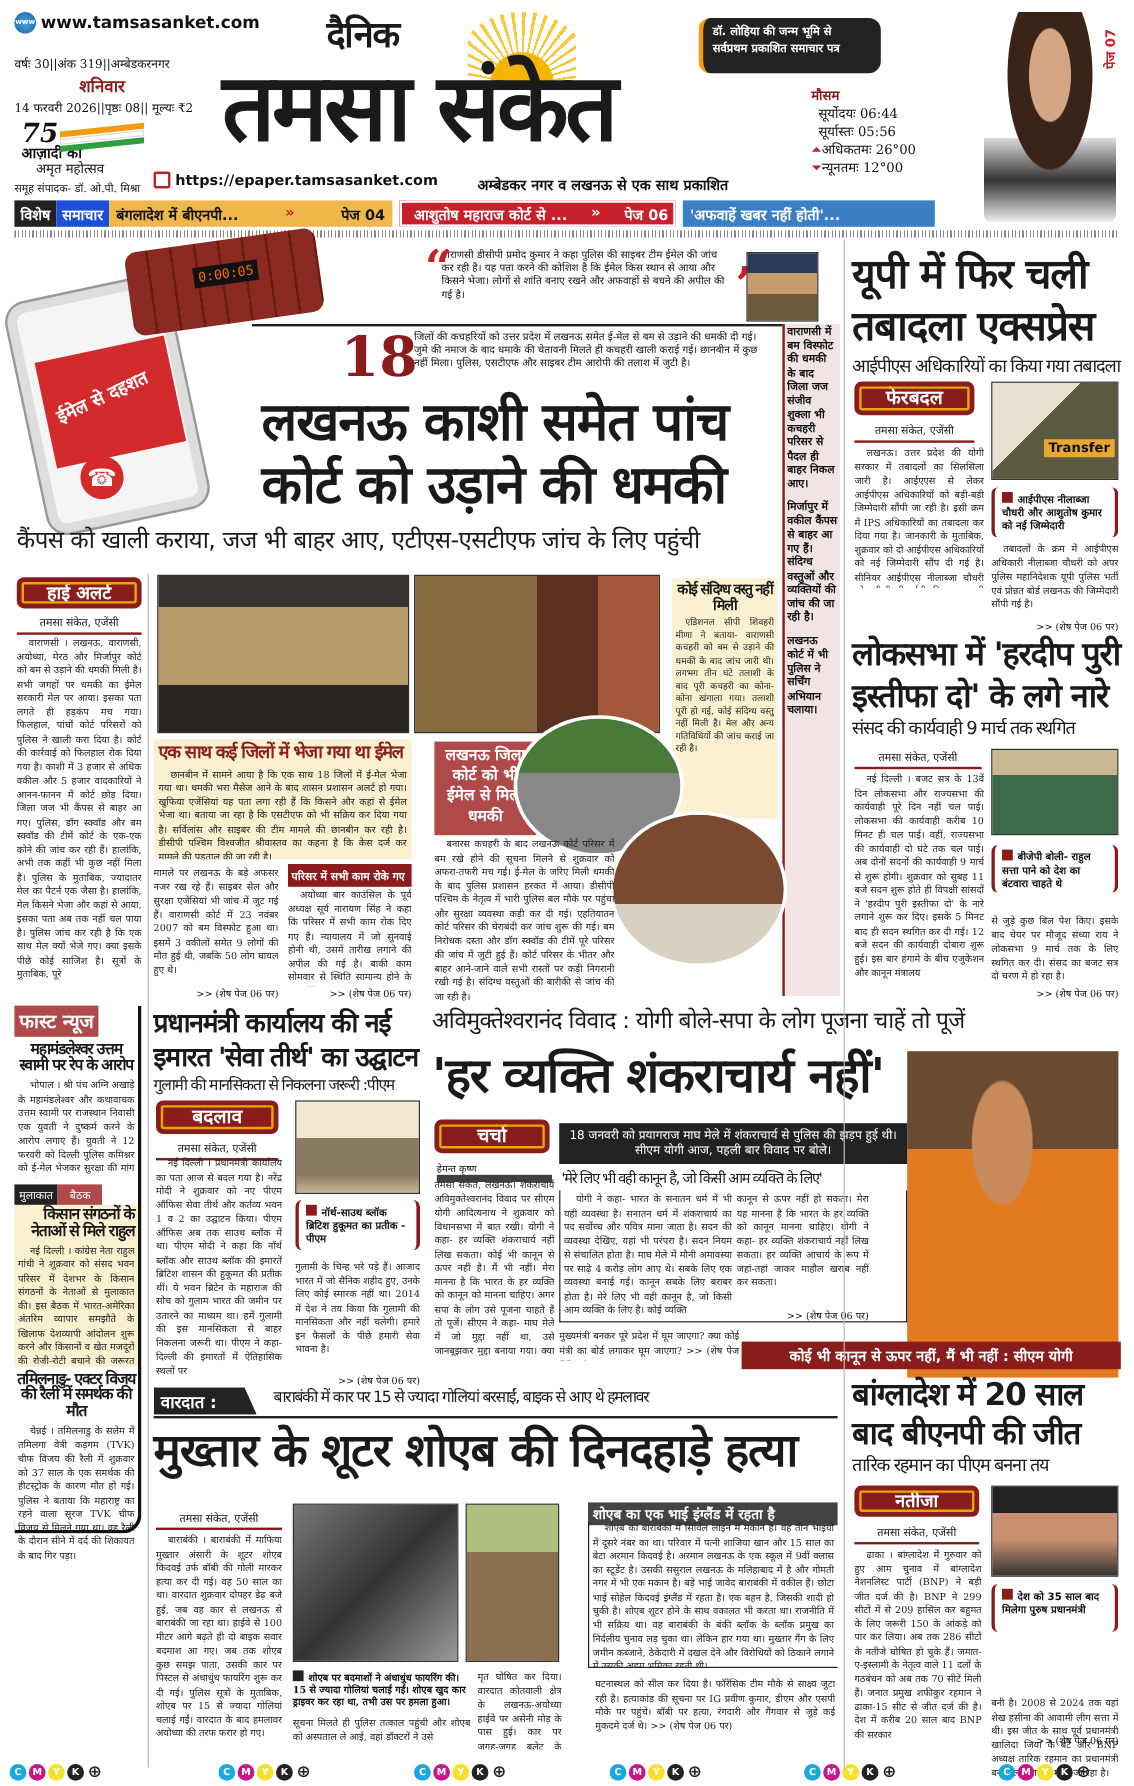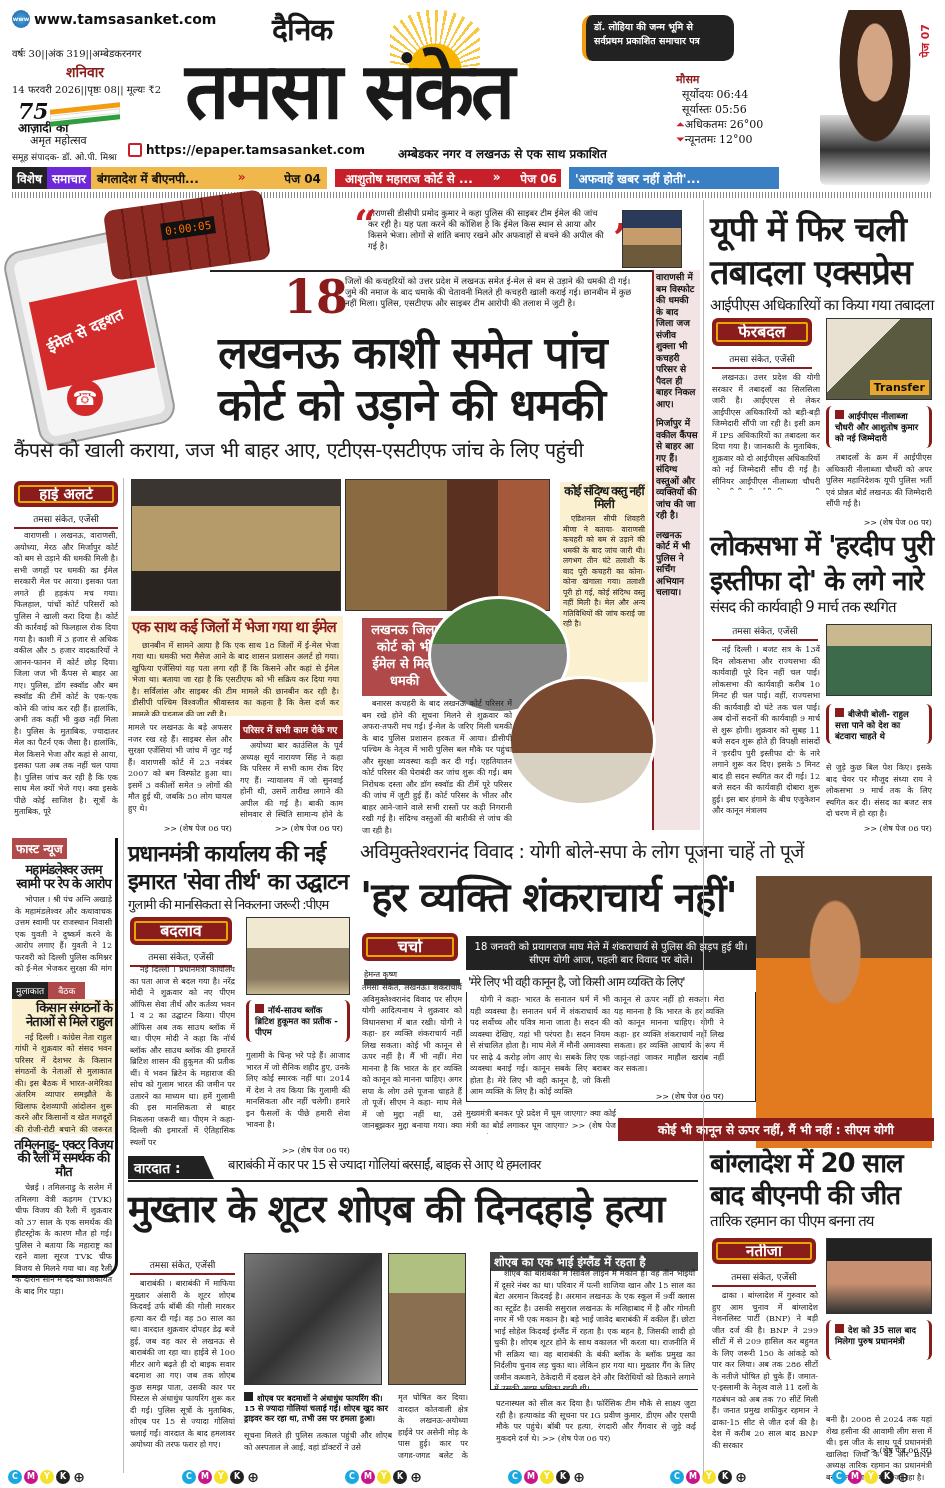--- a/index.html
+++ b/index.html
@@ -58,21 +58,21 @@
   <div style="padding-left:6px">सूर्योदयः 06:44</div>
   <div style="padding-left:6px">सूर्यास्तः 05:56</div>
   <div><span style="color:#c8202a">⏶</span><span>अधिकतमः 26°00</span></div>
   <div><span style="color:#c8202a">⏷</span><span>न्यूनतमः 12°00</span></div>
 </div>
 <div class="abs" style="left:820px;top:10px;width:110px;height:175px;background:radial-gradient(ellipse at 50% 30%,#d4a584 0 22%,#3a2418 23% 45%,transparent 46%),linear-gradient(180deg,#fff 60%,#ddd 60%,#333 80%,#eee);border-radius:6px"></div>
 <div class="abs sans" style="left:918px;top:24px;font-size:11px;font-weight:bold;color:#c8202a;writing-mode:vertical-rl;transform:rotate(180deg)">पेज 07</div>
 
 <div class="abs sans" style="left:12px;top:167px;width:920px;height:22px;display:flex;font-size:12px;font-weight:bold">
   <div style="background:#222;color:#fff;padding:3px 5px">विशेष</div>
-  <div style="background:#6d28d9;color:#fff;padding:3px 5px">समाचार</div>
+  <div style="background:#1d4ed8;color:#fff;padding:3px 5px">समाचार</div>
   <div style="background:#f0b84a;width:236px;padding:3px 6px;display:flex;justify-content:space-between;margin-right:6px">
     <span>बंगलादेश में बीएनपी...</span>
       <span style="color:#c8202a">»</span>
       <span>पेज 04</span>
   </div>
   <div style="background:#c8202a;color:#fff;width:230px;padding:3px 6px;display:flex;justify-content:space-between;margin-right:6px;border-left:6px solid #c8202a;outline:2px solid #fff;outline-offset:-2px">
     <span>आशुतोष महाराज कोर्ट से ...</span>
       <span>»</span>
       <span>पेज 06</span>
   </div>
@@ -149,42 +149,42 @@
 
 <div class="abs hl" style="left:710px;top:212px;font-size:34px">यूपी में फिर चली</div>
 <div class="abs hl" style="left:710px;top:255px;font-size:34px">तबादला एक्सप्रेस</div>
 <div class="abs hl" style="left:710px;top:298px;font-size:15px;font-weight:normal">आईपीएस अधिकारियों का किया गया तबादला</div>
 <div class="abs tagbox" style="left:712px;top:318px;width:100px;height:28px;font-size:16px;line-height:22px">फेरबदल</div>
 <div class="abs byline" style="left:712px;top:352px;width:100px">तमसा संकेत, एजेंसी</div>
 <div class="abs body-text" style="left:712px;top:372px;width:108px;height:118px;overflow:hidden">
     <p>लखनऊ। उत्तर प्रदेश की योगी सरकार में तबादलों का सिलसिला जारी है। आईएएस से लेकर आईपीएस अधिकारियों को बड़ी-बड़ी जिम्मेदारी सौंपी जा रही है। इसी क्रम में IPS अधिकारियों का तबादला कर दिया गया है। जानकारी के मुताबिक, शुक्रवार को दो आईपीएस अधिकारियों को नई जिम्मेदारी सौंप दी गई है। सीनियर आईपीएस नीलाब्जा चौधरी को एडीजी सीआईडी की जगह दूसरी बड़ी नई जिम्मेदारी सौंप दी गई है।</p>
   </div>
 <div class="abs photo" style="left:826px;top:318px;width:106px;height:82px;background:linear-gradient(135deg,#e8e0d0 0 40%,#5a5a40 40%)">
-  <div style="position:absolute;right:2px;bottom:4px;background:#e8a830;color:#111;font-family:'DejaVu Sans',sans-serif;font-weight:bold;font-size:11px;padding:1px 4px">Transfer</div>
+  <div style="position:absolute;right:2px;bottom:18px;background:#e8a830;color:#111;font-family:'DejaVu Sans',sans-serif;font-weight:bold;font-size:11px;padding:1px 4px">Transfer</div>
 </div>
 <div class="abs sidebar-box" style="left:826px;top:406px;width:106px;height:42px;font-size:8.5px;line-height:11px"><span class="sq"></span><span>आईपीएस नीलाब्जा चौधरी और आशुतोष कुमार को नई जिम्मेदारी</span></div>
 <div class="abs body-text" style="left:826px;top:452px;width:106px;height:60px;overflow:hidden">
     <p>तबादलों के क्रम में आईपीएस अधिकारी नीलाब्जा चौधरी को अपर पुलिस महानिदेशक यूपी पुलिस भर्ती एवं प्रोन्नत बोर्ड लखनऊ की जिम्मेदारी सौंपी गई है।</p>
   </div>
 <div class="abs more" style="left:826px;top:516px;width:106px">&gt;&gt; (शेष पेज 06 पर)</div>
 
 <div class="abs hl" style="left:710px;top:532px;font-size:27px">लोकसभा में 'हरदीप पुरी</div>
 <div class="abs hl" style="left:710px;top:567px;font-size:27px">इस्तीफा दो' के लगे नारे</div>
 <div class="abs hl" style="left:710px;top:600px;font-size:15px;font-weight:normal">संसद की कार्यवाही 9 मार्च तक स्थगित</div>
 <div class="abs byline" style="left:712px;top:624px;width:106px">तमसा संकेत, एजेंसी</div>
 <div class="abs body-text" style="left:712px;top:644px;width:108px;height:186px;overflow:hidden">
     <p>नई दिल्ली । बजट सत्र के 13वें दिन लोकसभा और राज्यसभा की कार्यवाही पूरे दिन नहीं चल पाई। लोकसभा की कार्यवाही करीब 10 मिनट ही चल पाई। वहीं, राज्यसभा की कार्यवाही दो घंटे तक चल पाई। अब दोनों सदनों की कार्यवाही 9 मार्च से शुरू होगी। शुक्रवार को सुबह 11 बजे सदन शुरू होते ही विपक्षी सांसदों ने 'हरदीप पुरी इस्तीफा दो' के नारे लगाने शुरू कर दिए। इसके 5 मिनट बाद ही सदन स्थगित कर दी गई। 12 बजे सदन की कार्यवाही दोबारा शुरू हुई। इस बार हंगामे के बीच एजुकेशन और कानून मंत्रालय</p>
   </div>
 <div class="abs photo" style="left:826px;top:624px;width:106px;height:72px;background:linear-gradient(180deg,#c9b890 0 30%,#3c6a4a 30%)"></div>
 <div class="abs sidebar-box" style="left:826px;top:704px;width:106px;height:40px;font-size:8.5px;line-height:11px"><span class="sq"></span><span>बीजेपी बोली- राहुल सत्ता पाने को देश का बंटवारा चाहते थे</span></div>
 <div class="abs body-text" style="left:826px;top:762px;width:106px;height:58px;overflow:hidden"><span>से जुड़े कुछ बिल पेश किए। इसके बाद चेयर पर मौजूद संध्या राय ने लोकसभा 9 मार्च तक के लिए स्थगित कर दी। संसद का बजट सत्र दो चरण में हो रहा है।</span></div>
 <div class="abs more" style="left:826px;top:822px;width:106px">&gt;&gt; (शेष पेज 06 पर)</div>
 
 <div class="abs" style="left:12px;top:838px;width:106px;height:440px;border-right:3px solid #111;border-bottom:3px solid #111;border-bottom-right-radius:16px">
-  <div class="sans" style="background:#b04a4a;color:#fff;font-weight:bold;font-size:12px;padding:2px 4px;display:inline-block">फास्ट न्यूज</div>
+  <div class="sans" style="background:#b04a4a;color:#fff;font-weight:bold;font-size:16px;padding:2px 4px;display:inline-block">फास्ट न्यूज</div>
   <div class="hl" style="font-size:13px;text-align:center;margin:4px 2px">महामंडलेश्वर उत्तम स्वामी पर रेप के आरोप</div>
   <div class="body-text" style="padding:0 3px;height:82px;overflow:hidden">
       <p>भोपाल । श्री पंच अग्नि अखाड़े के महामंडलेश्वर और कथावाचक उत्तम स्वामी पर राजस्थान निवासी एक युवती ने दुष्कर्म करने के आरोप लगाए हैं। युवती ने 12 फरवरी को दिल्ली पुलिस कमिश्नर को ई-मेल भेजकर सुरक्षा की मांग भी की है।</p>
     </div>
   <div class="sans" style="display:flex;font-size:9px;font-weight:normal;margin-top:6px">
     <span style="background:#222;color:#fff;padding:2px 4px">मुलाकात</span>
     <span style="background:#b04a4a;color:#fff;padding:2px 10px">बैठक</span>
   </div>
   <div style="background:#fbf0d0;padding:2px 3px">
     <div class="hl" style="font-size:13px;text-align:right;margin-bottom:3px">किसान संगठनों के नेताओं से मिले राहुल</div>

